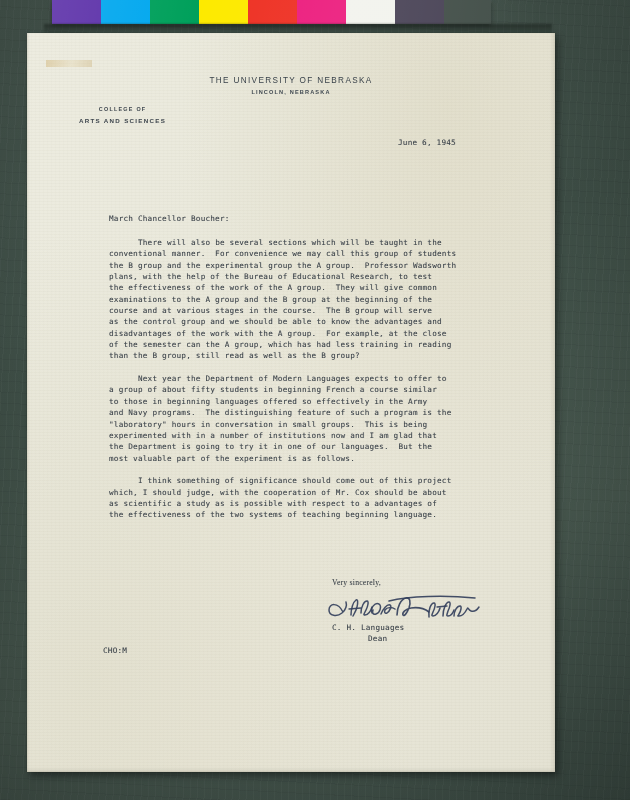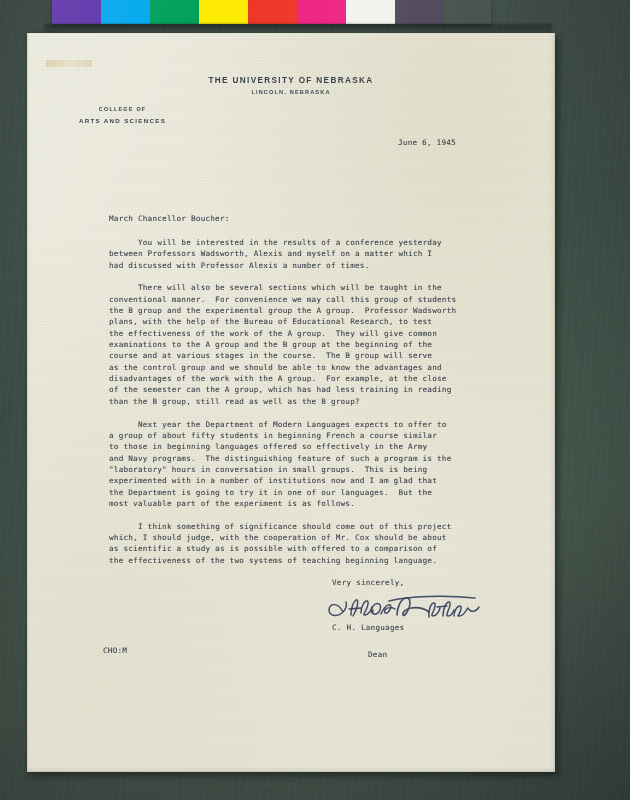--- a/index.html
+++ b/index.html
@@ -107,21 +107,21 @@
   #letterhead {
     position: absolute;
     left: 0;
     right: 0;
     top: 43px;
     text-align: center;
     color: #3a4249;
   }
   #univ-name {
     font-size: 8.2px;
-    font-weight: bold;
+    font-weight: normal;
     letter-spacing: 1.35px;
     color: #39424a;
   }
   #univ-city {
     font-size: 5.6px;
     font-weight: bold;
     letter-spacing: 1.15px;
     margin-top: 4px;
     color: #414a52;
   }
@@ -175,30 +175,31 @@
     top: 204px;
     width: 420px;
   }
   #body-paragraphs p {
     margin: 0 0 11.35px 0;
   }
   #closing {
     position: absolute;
     left: 305px;
     top: 544px;
+    font-family: Liberation Serif, serif;
   }
   #signature-name {
     position: absolute;
     left: 305px;
     top: 589px;
   }
   #signature-title {
     position: absolute;
     left: 341px;
-    top: 616px;
+    top: 600px;
   }
   #typist-initials {
     position: absolute;
     left: 76px;
     top: 612px;
   }
 
   
   #signature-ink {
     position: absolute;
@@ -261,23 +262,20 @@
     <div id="college-line1">COLLEGE OF</div>
     <div id="college-line2">ARTS AND SCIENCES</div>
   </div>
 
   <div id="date-line" class="tw">June 6, 1945</div>
 
 
   <div id="salutation" class="tw">March Chancellor Boucher:</div>
 
   <div id="body-paragraphs">
-    <p class="tw">      You will be interested in the results of a conference yesterday
-between Professors Wadsworth, Alexis and myself on a matter which I
-had discussed with Professor Alexis a number of times.</p>
     <p class="tw">      There will also be several sections which will be taught in the
 conventional manner.  For convenience we may call this group of students
 the B group and the experimental group the A group.  Professor Wadsworth
 plans, with the help of the Bureau of Educational Research, to test
 the effectiveness of the work of the A group.  They will give common
 examinations to the A group and the B group at the beginning of the
 course and at various stages in the course.  The B group will serve
 as the control group and we should be able to know the advantages and
 disadvantages of the work with the A group.  For example, at the close
 of the semester can the A group, which has had less training in reading
@@ -285,21 +283,21 @@
     <p class="tw">      Next year the Department of Modern Languages expects to offer to
 a group of about fifty students in beginning French a course similar
 to those in beginning languages offered so effectively in the Army
 and Navy programs.  The distinguishing feature of such a program is the
 "laboratory" hours in conversation in small groups.  This is being
 experimented with in a number of institutions now and I am glad that
 the Department is going to try it in one of our languages.  But the
 most valuable part of the experiment is as follows.</p>
     <p class="tw">      I think something of significance should come out of this project
 which, I should judge, with the cooperation of Mr. Cox should be about
-as scientific a study as is possible with offered to a comparison of
+as scientific a study as is possible with respect to a advantages of
 the effectiveness of the two systems of teaching beginning language.</p>
   </div>
 
   <div id="closing" class="tw">Very sincerely,</div>
 
   <div id="signature-ink">
     <svg viewBox="0 0 172 30" width="172" height="30" aria-hidden="true">
       <path d="M18 19 C13 9, 4 10, 4 17 C4 23, 12 24, 17 20 C21 17, 22 12, 21 9" stroke-width="1.5"></path>
       <path d="M26 22 C26 16, 28 9, 31 7 C33 6, 33 10, 32 14 C31 18, 29 21, 28 23" stroke-width="1.5"></path>
       <path d="M24 16 L36 15" stroke-width="1.3"></path>

